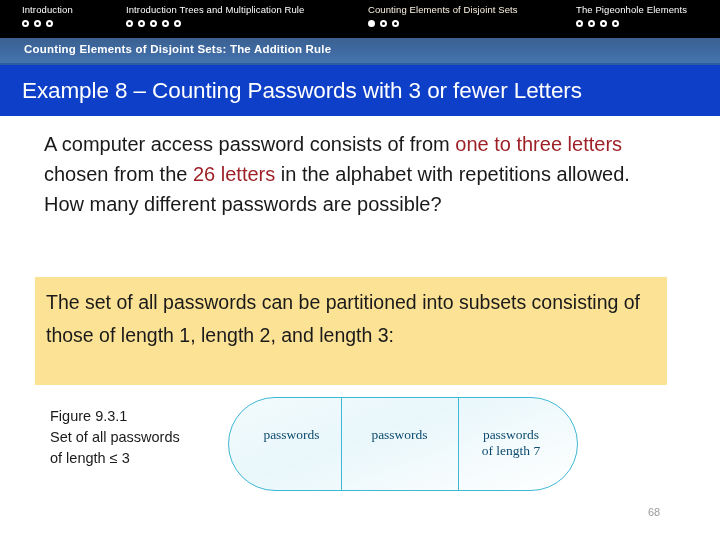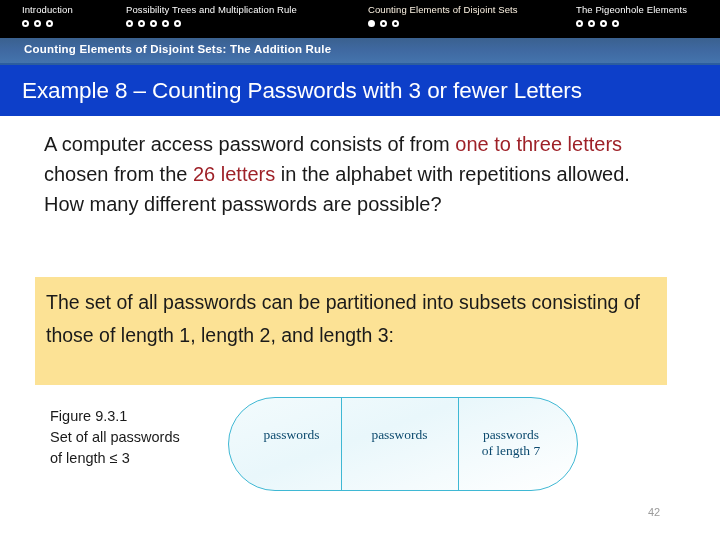--- a/index.html
+++ b/index.html
@@ -191,21 +191,21 @@
 <div id="topnav">
     <div class="nav-section" style="left: 22px;">
       <div class="nav-label">Introduction</div>
       <div class="nav-dots">
         <div class="dot"></div>
         <div class="dot"></div>
         <div class="dot"></div>
       </div>
     </div>
     <div class="nav-section" style="left: 126px;">
-      <div class="nav-label">Possibility Trees and Multiplication Rule</div>
+      <div class="nav-label">Introduction Trees and Multiplication Rule</div>
       <div class="nav-dots">
         <div class="dot"></div>
         <div class="dot"></div>
         <div class="dot"></div>
         <div class="dot"></div>
         <div class="dot"></div>
       </div>
     </div>
     <div class="nav-section active" style="left: 368px;">
       <div class="nav-label">Counting Elements of Disjoint Sets</div>
@@ -257,13 +257,13 @@
   </div>
   <div class="cell c2">
     <span class="ln">passwords</span>
   </div>
   <div class="cell c3">
     <span class="ln">passwords</span>
     <span class="ln">of length 7</span>
   </div>
 </div>
 
-<div id="page-number">42</div>
+<div id="page-number">68</div>
 
 </body></html>

